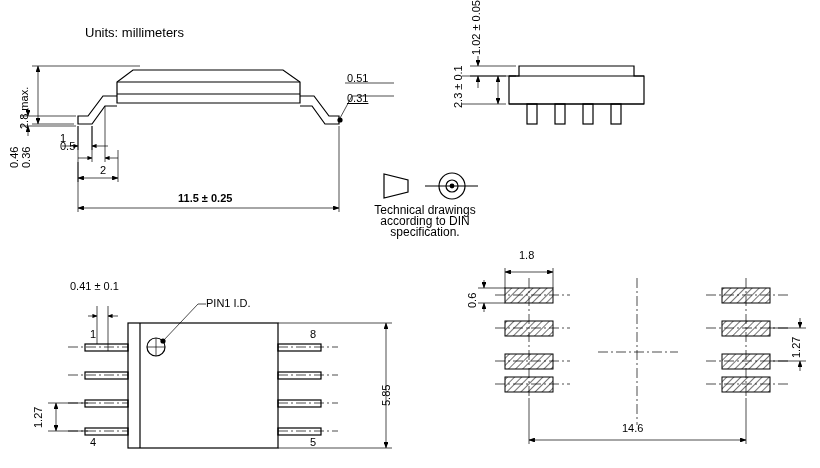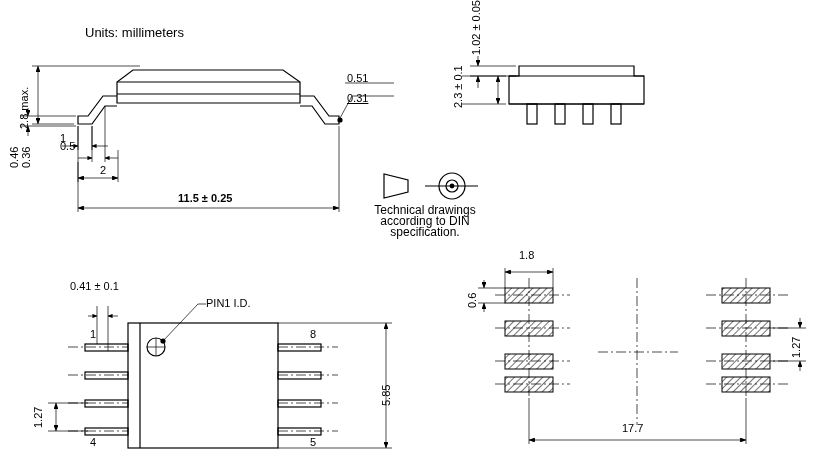--- a/index.html
+++ b/index.html
@@ -264,15 +264,15 @@
   <div class="lbl" style="left:90px;top:328px;">1</div>
   <div class="lbl" style="left:90px;top:436px;">4</div>
   <div class="lbl" style="left:310px;top:328px;">8</div>
   <div class="lbl" style="left:310px;top:436px;">5</div>
   <div class="lbl vert" style="left:32px;top:428px;transform:rotate(-90deg);">1.27</div>
   <div class="lbl vert" style="left:380px;top:406px;transform:rotate(-90deg);">5.85</div>
 
   <div class="lbl" style="left:519px;top:249px;text-align:center;">1.8</div>
   <div class="lbl vert" style="left:466px;top:308px;transform:rotate(-90deg);">0.6</div>
   <div class="lbl vert" style="left:790px;top:358px;transform:rotate(-90deg);">1.27</div>
-  <div class="lbl" style="left:622px;top:422px;">17.7</div>
+  <div class="lbl" style="left:622px;top:422px;">14.6</div>
 
 </div>
 
 </body></html>

